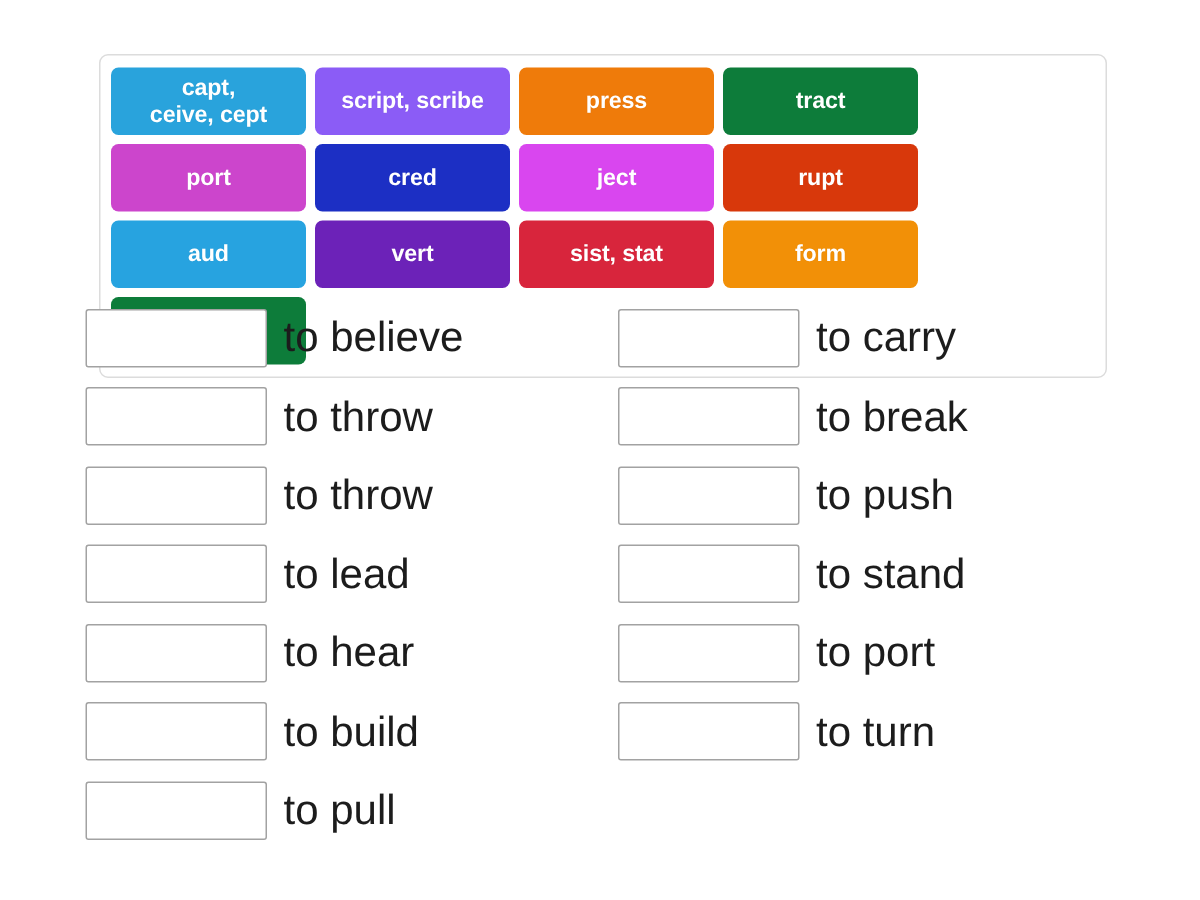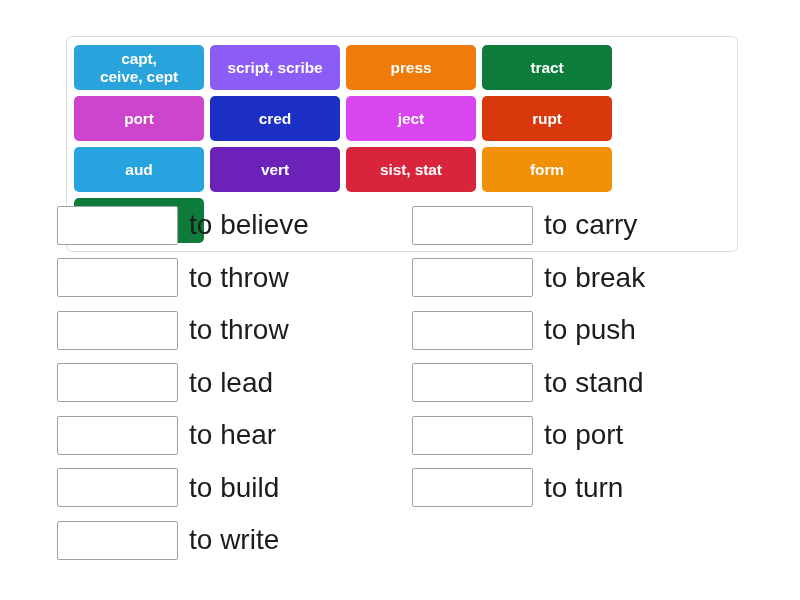--- a/index.html
+++ b/index.html
@@ -179,21 +179,21 @@
         <div class="match-row">
           <div class="drop-zone"></div>
           <div class="definition">to hear</div>
         </div>
         <div class="match-row">
           <div class="drop-zone"></div>
           <div class="definition">to build</div>
         </div>
         <div class="match-row">
           <div class="drop-zone"></div>
-          <div class="definition">to write</div>
+          <div class="definition">to pull</div>
         </div>
       </div>
     <div class="match-column right">
         <div class="match-row">
           <div class="drop-zone"></div>
           <div class="definition">to carry</div>
         </div>
         <div class="match-row">
           <div class="drop-zone"></div>
           <div class="definition">to break</div>

